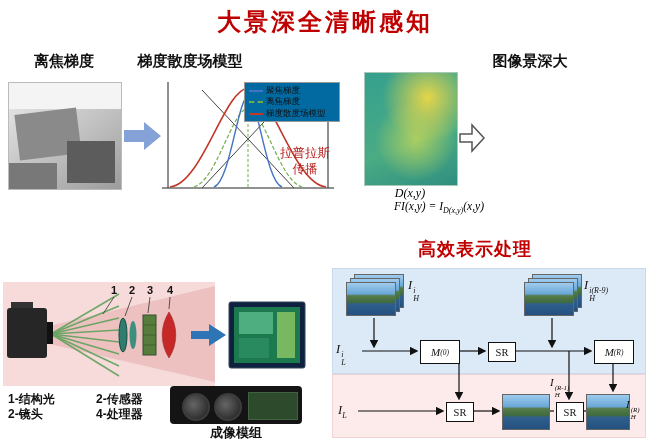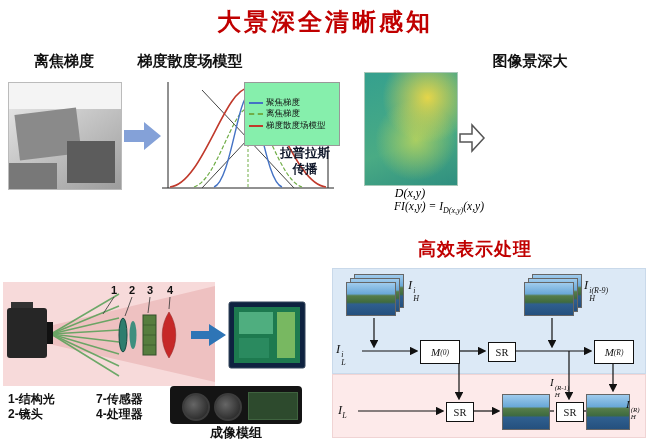--- a/index.html
+++ b/index.html
@@ -5,27 +5,27 @@
   html,body{margin:0;padding:0;background:#fff;}
   .page{position:relative;width:650px;height:440px;background:#fff;overflow:hidden;
         font-family:"Liberation Sans",sans-serif;color:#111;}
   .abs{position:absolute;}
   .title-red{font-weight:bold;color:#c00000;}
   .top-title{left:0;right:0;top:6px;text-align:center;font-size:24px;letter-spacing:3px;}
   .sec-title{font-size:18px;letter-spacing:1px;}
   .step-label{font-weight:bold;font-size:15px;text-align:center;color:#111;}
   .photo{border:1px solid #bbb;overflow:hidden;}
   
-  .legendbox{background:#86efac;border:1px solid #999;padding:14px 4px;font-size:8.5px;line-height:1.35;}
+  .legendbox{background:#0369a1;border:1px solid #999;padding:2px 4px;font-size:8.5px;line-height:1.35;}
   .lrow{display:flex;align-items:center;gap:3px;white-space:nowrap;}
   .sw{display:inline-block;width:14px;height:0;}
   .sw-blue{border-top:2px solid #4472c4;}
   .sw-green{border-top:2px dashed #70ad47;}
   .sw-red{border-top:2px solid #c0392b;}
-  .laplace{color:#0f172a;font-weight:bold;font-size:12.5px;text-align:center;line-height:1.25;}
+  .laplace{color:#b91c1c;font-weight:normal;font-size:12.5px;text-align:center;line-height:1.25;}
   .mserif{font-family:"Liberation Serif",serif;font-style:italic;color:#000;}
   .f1{font-size:12px;text-align:center;}
   .f2{font-size:11.5px;text-align:right;}
   .f2 sub{font-size:8px;}
   
   .flow-bg{border:1px solid #c9d9ea;}
   .fbox{position:absolute;background:#fff;border:1.3px solid #111;display:flex;align-items:center;
         justify-content:center;font-family:"Liberation Serif",serif;font-style:italic;font-size:11px;z-index:3;}
   .fbox sup{font-size:7.5px;}
   .fbox.sr{font-style:normal;font-size:10.5px;}
@@ -159,21 +159,21 @@
       <rect x="226" y="20" width="76" height="66" rx="2" fill="#0e2240" stroke="#33445a" stroke-width="1"></rect>
       <rect x="231" y="25" width="66" height="56" fill="#1d7a4f"></rect>
       <rect x="236" y="30" width="34" height="22" fill="#4fae7f"></rect>
       <rect x="274" y="30" width="18" height="46" fill="#9fd36a" opacity="0.7"></rect>
       <rect x="236" y="56" width="30" height="20" fill="#2a8a5f"></rect>
     </g>
   </svg>
 
   <div class="abs bl-legend" style="left:8px;top:391px;">1-结构光</div>
   <div class="abs bl-legend" style="left:8px;top:406px;">2-镜头</div>
-  <div class="abs bl-legend" style="left:96px;top:391px;">7-传感器</div>
+  <div class="abs bl-legend" style="left:96px;top:391px;">2-传感器</div>
   <div class="abs bl-legend" style="left:96px;top:406px;">4-处理器</div>
 
   <div class="abs" style="left:170px;top:386px;width:132px;height:38px;background:#141414;border-radius:4px;">
     <div class="abs" style="left:12px;top:7px;width:24px;height:24px;border-radius:50%;background:radial-gradient(circle at 40% 40%,#666,#1a1a1a);border:2px solid #3c3c3c;"></div>
     <div class="abs" style="left:44px;top:7px;width:24px;height:24px;border-radius:50%;background:radial-gradient(circle at 40% 40%,#666,#1a1a1a);border:2px solid #3c3c3c;"></div>
     <div class="abs" style="left:78px;top:6px;width:48px;height:26px;background:#2d4a2d;border:1px solid #3f633f;"></div>
   </div>
   <div class="abs module-label" style="left:170px;top:424px;width:132px;">成像模组</div>
 
   <div class="abs title-red sec-title" style="left:418px;top:237px;">高效表示处理</div>

